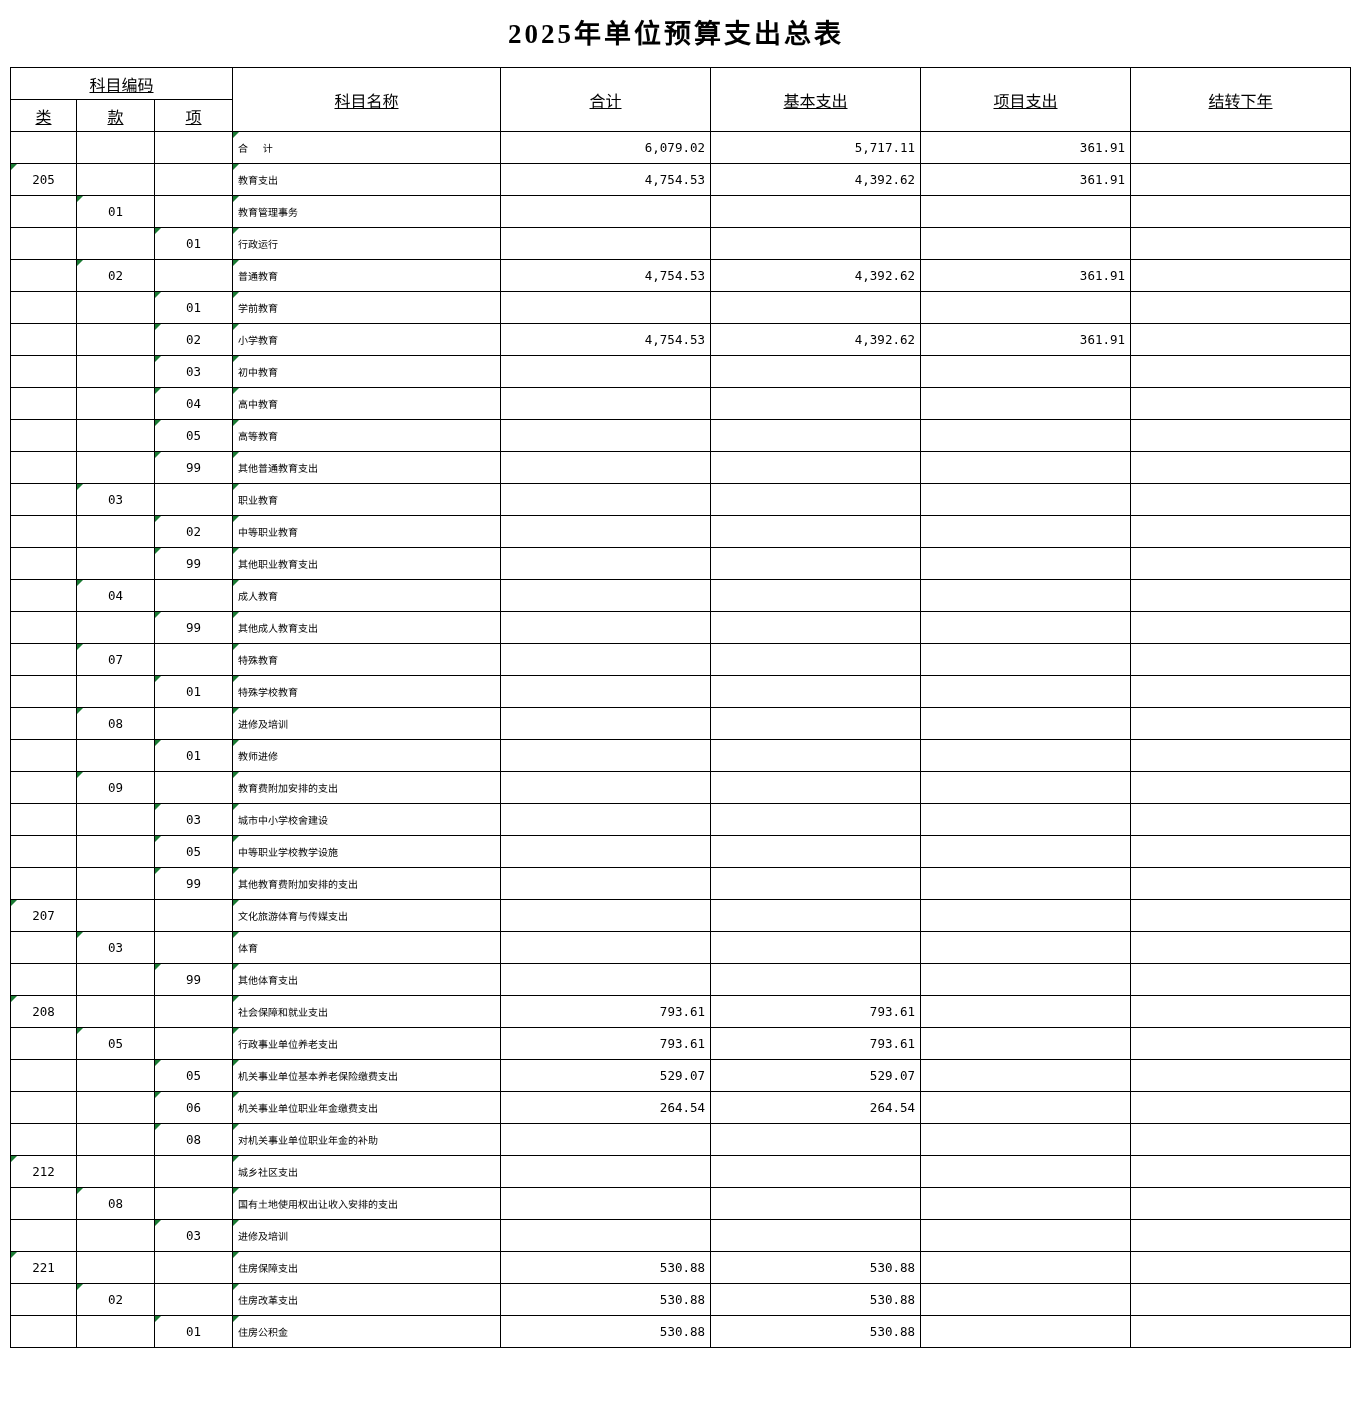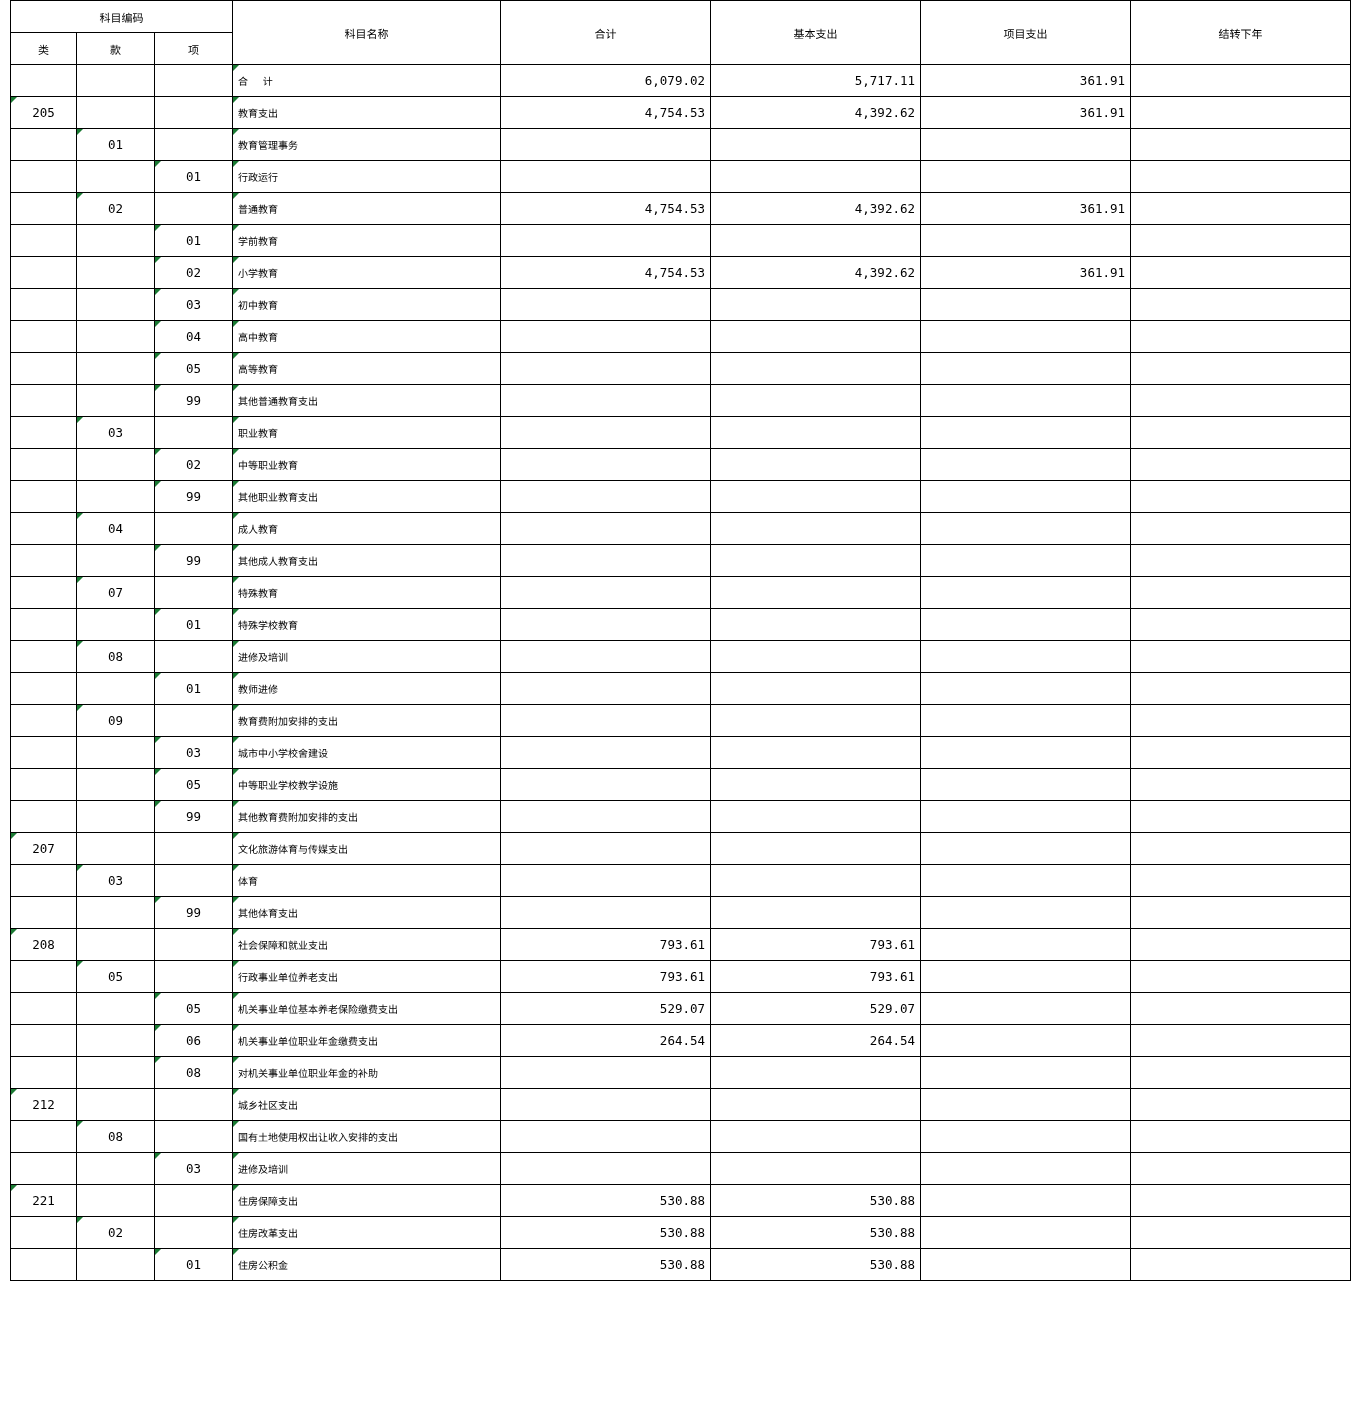--- a/index.html
+++ b/index.html
@@ -50,21 +50,22 @@
     border: 1px solid #000000;
     height: 31px;
     padding: 0 5px;
     vertical-align: middle;
     overflow: hidden;
     white-space: nowrap;
   }
   table.budget th {
     text-align: center;
     font-weight: normal;
-    font-size: 11px;
+    font-size: 16px;
+    text-decoration: underline;
   }
   .col-lei   { width: 66px; }
   .col-kuan  { width: 78px; }
   .col-xiang { width: 78px; }
   .col-name  { width: 268px; }
   .col-num   { width: 210px; }
   .col-last  { width: 220px; }
 
   td.code {
     text-align: center;
@@ -98,20 +99,21 @@
   .indent1 { padding-left: 10px; }
   .indent2 { padding-left: 22px; margin-left: 21px; }
   .spaced { letter-spacing: 6px; }
 </style>
 </head>
 <body>
 
 <div class="page">
 
 
+  <div class="doc-title">2025年单位预算支出总表</div>
 
 
   <table class="budget">
     <colgroup>
       <col class="col-lei">
         <col class="col-kuan">
         <col class="col-xiang">
       <col class="col-name">
         <col class="col-num">
         <col class="col-num">

